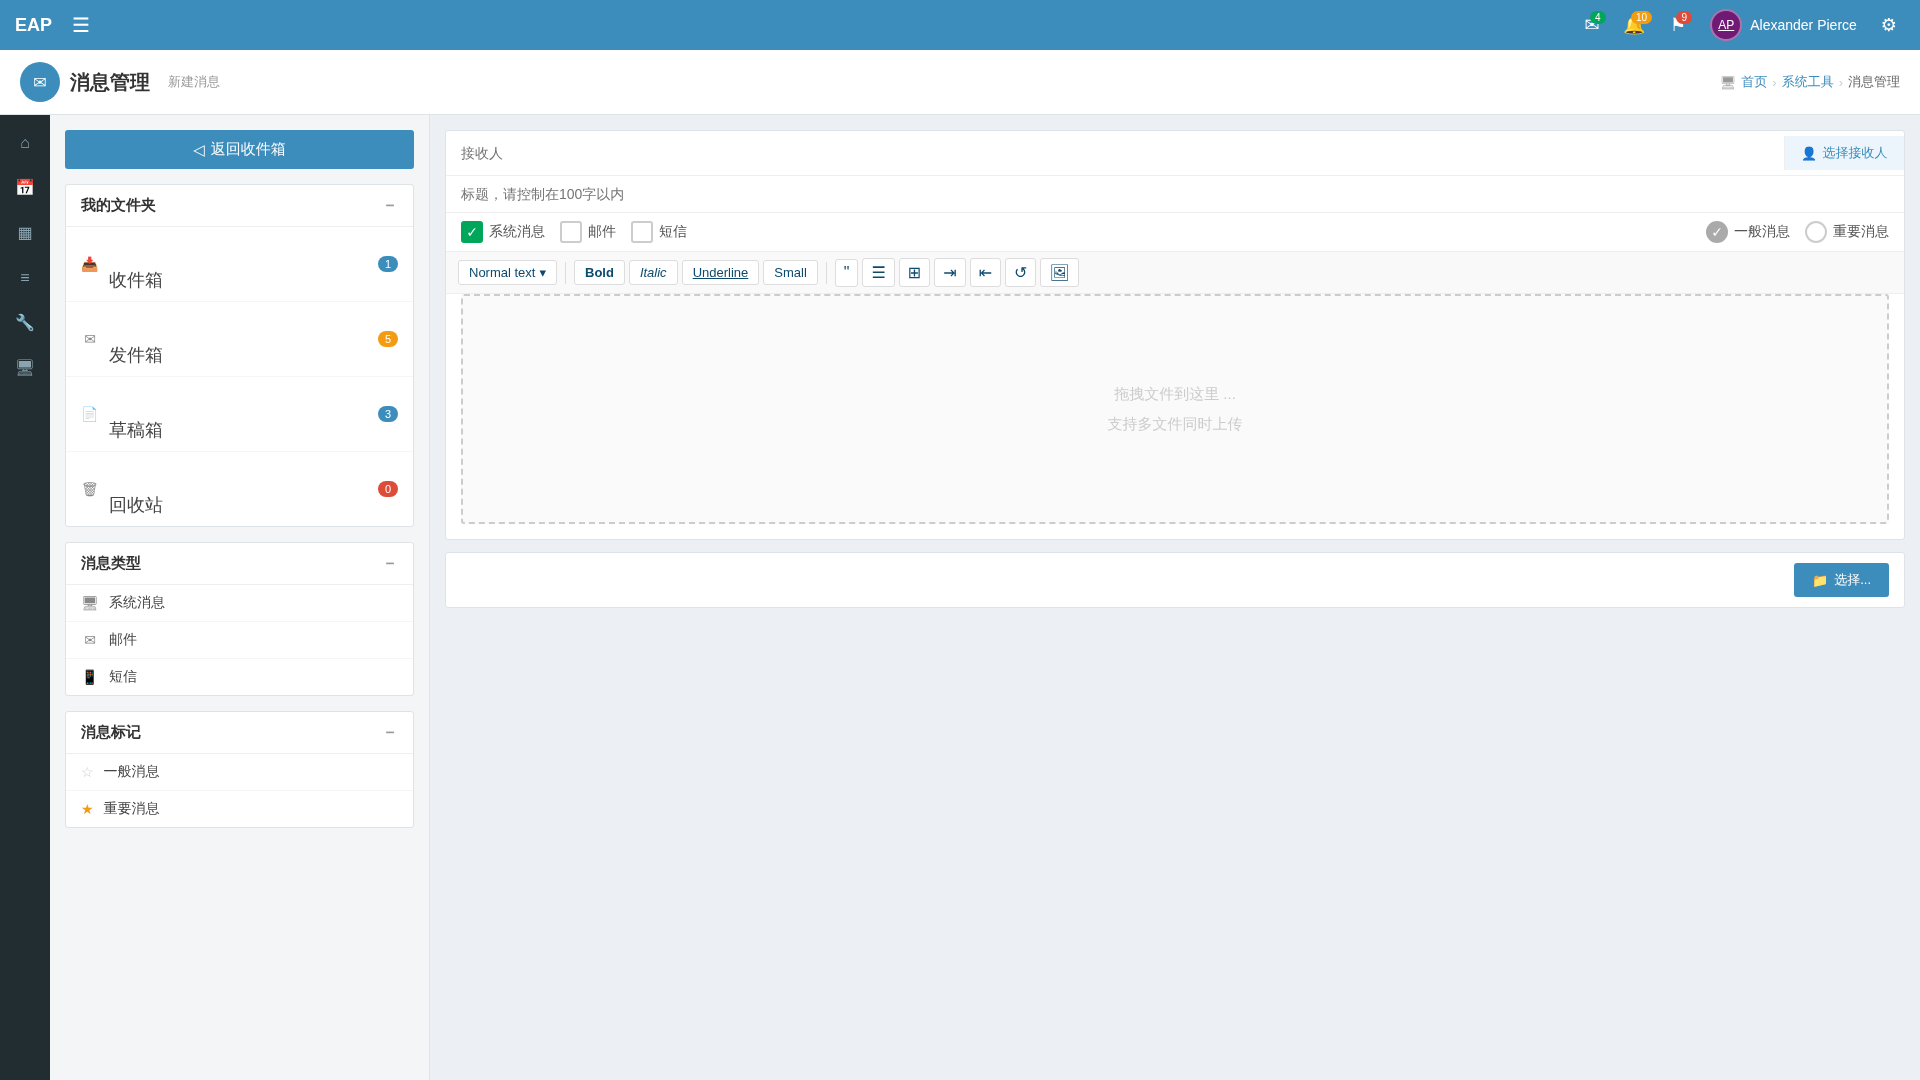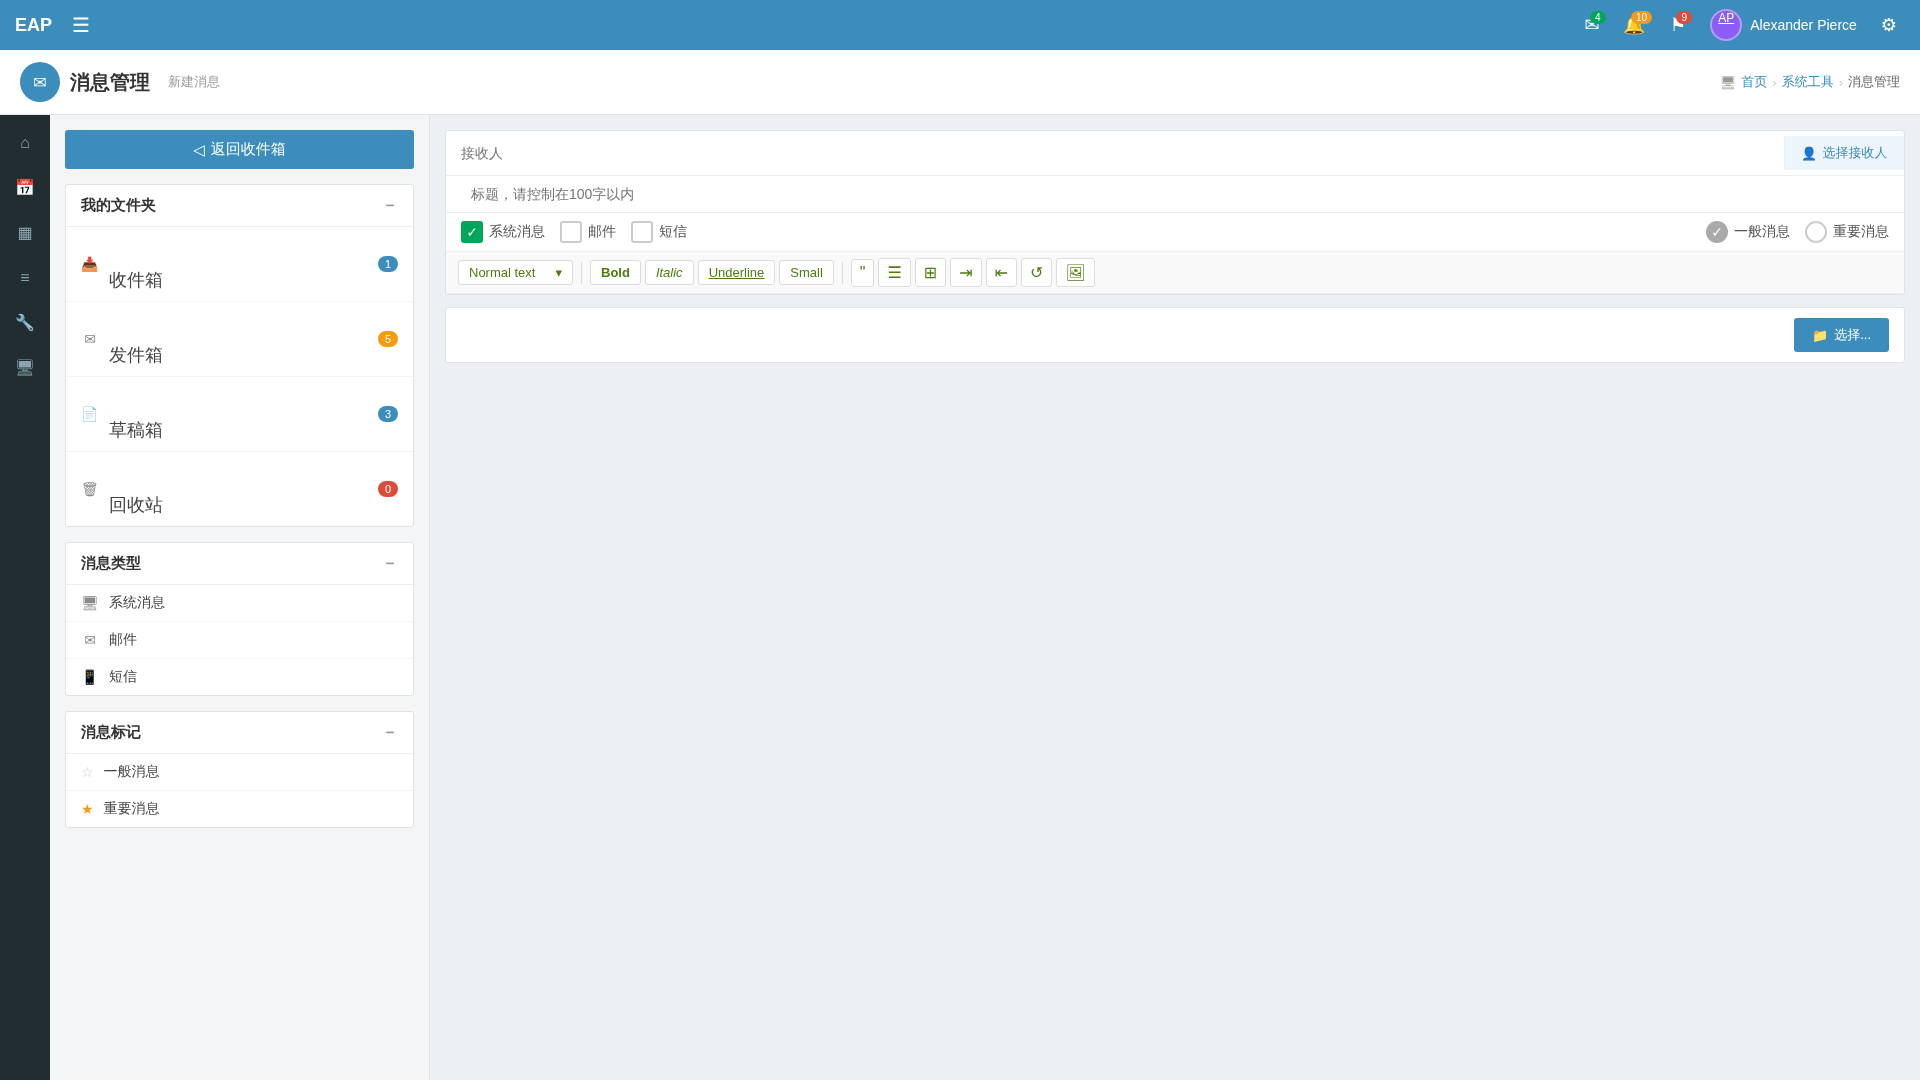--- a/index.html
+++ b/index.html
@@ -37,21 +37,21 @@
       color: white;
       border-radius: 10px;
       font-size: 10px;
       padding: 1px 5px;
       min-width: 16px;
       text-align: center;
     }
     .badge.green { background: #00a65a; }
     .badge.red { background: #dd4b39; }
     .user-info { display: flex; align-items: center; gap: 8px; color: white; cursor: pointer; padding: 5px 8px; }
-    .user-avatar { width: 32px; height: 32px; border-radius: 50%; background: #8b5cf6; border: 2px solid rgba(255,255,255,0.4); overflow: hidden; display: flex; align-items: flex-start; justify-content: center; font-size: 14px; text-decoration: underline; }
+    .user-avatar { width: 32px; height: 32px; border-radius: 50%; background: #701a75; border: 2px solid rgba(255,255,255,0.4); overflow: hidden; display: flex; align-items: center; justify-content: center; font-size: 14px; text-decoration: underline; }
 
     
     .main-layout { display: flex; flex: 1; overflow: hidden; }
 
     
     .sidebar-icons {
       width: 50px;
       background: #222d32;
       display: flex;
       flex-direction: column;
@@ -218,21 +218,21 @@
       min-width: 120px;
       justify-content: center;
     }
 
     
     .subject-row { border-bottom: 1px solid #eee; }
     .subject-input {
       width: 100%;
       border: none;
       outline: none;
-      padding: 10px 25px;
+      padding: 10px 15px;
       font-size: 14px;
       color: #999;
       background: transparent;
     }
 
     
     .msg-type-row {
       display: flex;
       align-items: center;
       padding: 8px 15px;
@@ -279,22 +279,22 @@
       border-bottom: 1px solid #eee;
       background: #f9f9f9;
     }
     .toolbar-btn {
       padding: 4px 10px;
       border: 1px solid #ddd;
       background: white;
       cursor: pointer;
       font-size: 13px;
       border-radius: 3px;
-      color: #4d7c0f;
-      display: flex; align-items: center; gap: 20px;
+      color: #0c4a6e;
+      display: flex; align-items: center; gap: 4px;
     }
     .toolbar-btn.bold { font-weight: bold; }
     .toolbar-btn.italic { font-style: italic; }
     .toolbar-btn.underline { text-decoration: underline; }
     .toolbar-sep { width: 1px; height: 22px; background: #ddd; margin: 0 4px; }
 
     
     .editor-area {
       min-height: 160px;
       padding: 15px;
@@ -556,20 +556,24 @@
         </button>
         <button class="toolbar-btn" style="font-size:16px;padding:4px 8px;">
           <span>↺</span>
         </button>
         <button class="toolbar-btn" style="font-size:16px;padding:4px 8px;">
           <span>🖼</span>
         </button>
       </div>
 
 
+      <div class="file-drop-area">
+        <div>拖拽文件到这里 ...</div>
+        <div>支持多文件同时上传</div>
+      </div>
     </div>
 
     <div class="bottom-bar">
       <button class="select-file-btn">
         <span>📁</span>
         <span>选择...</span>
       </button>
     </div>
 
   </div>

